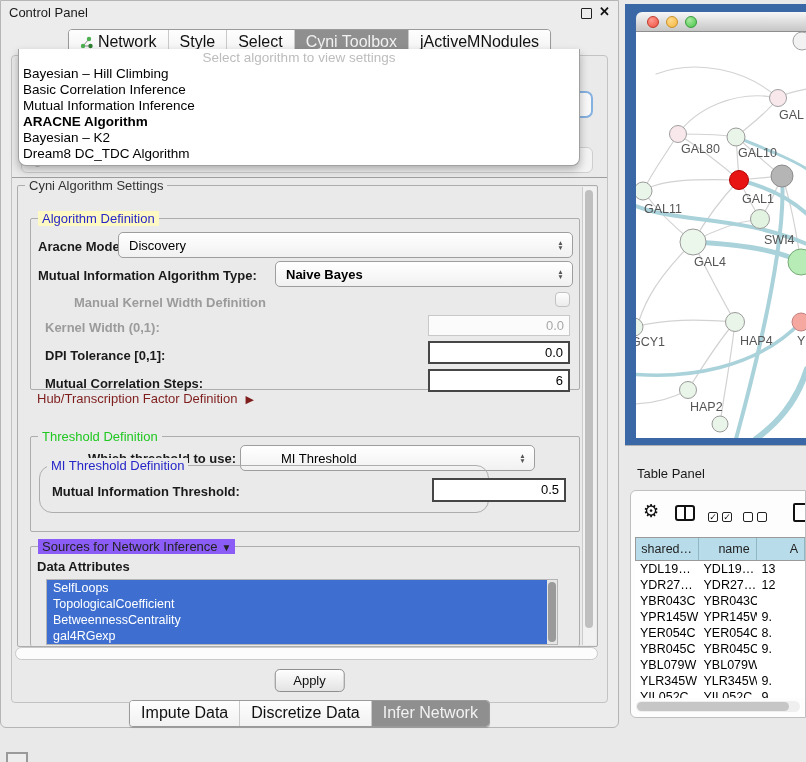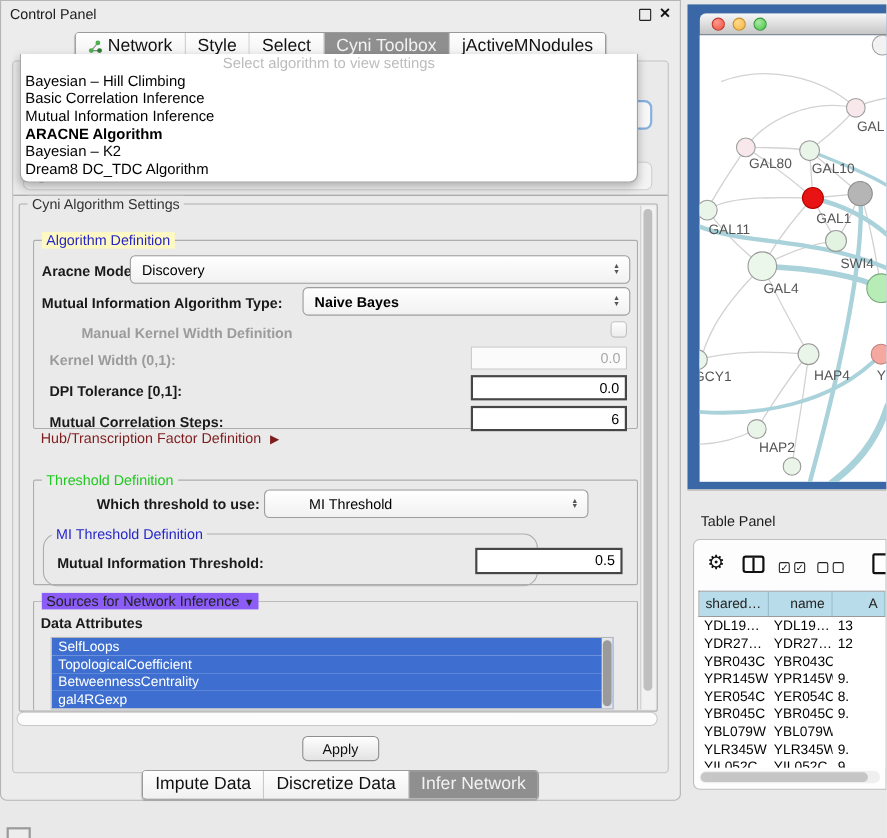--- a/index.html
+++ b/index.html
@@ -157,21 +157,21 @@
     <div class="group" style="left:12px;top:250px;width:550px;height:96px;">
       <span class="gtitle" style="color:#21c821;background:#eaeaea;">Threshold Definition</span>
       <span class="lbl" style="left:57px;top:14px;">Which threshold to use:</span>
       <div class="combo" style="left:209px;top:8px;width:295px;height:26px;padding-left:40px;">
         <span>MI Threshold</span>
         <span class="stepper">
             <span>▲</span>
             <span>▼</span>
           </span>
       </div>
-      <div class="group" style="left:8px;top:48px;width:450px;height:48px;border-radius:13px;">
+      <div class="group" style="left:8px;top:28px;width:450px;height:48px;border-radius:13px;">
         <span class="gtitle" style="color:#2626c9;background:#eaeaea;">MI Threshold Definition</span>
         <span class="lbl" style="left:12px;top:18px;">Mutual Information Threshold:</span>
         <div class="tfield dark" style="left:392px;top:12px;width:134px;height:24px;">0.5</div>
       </div>
     </div>
 
     <div class="group" style="left:12px;top:360px;width:550px;height:100px;border-bottom:none;">
       <span class="gtitle" style="color:#222;background:#8b5cf6;"><span>Sources for Network Inference</span><span class="arrow-d">▼</span></span>
       <span class="lbl" style="left:6px;top:12px;">Data Attributes</span>
       <div class="datalist" style="left:15px;top:32px;width:512px;height:66px;" id="attr-list">

